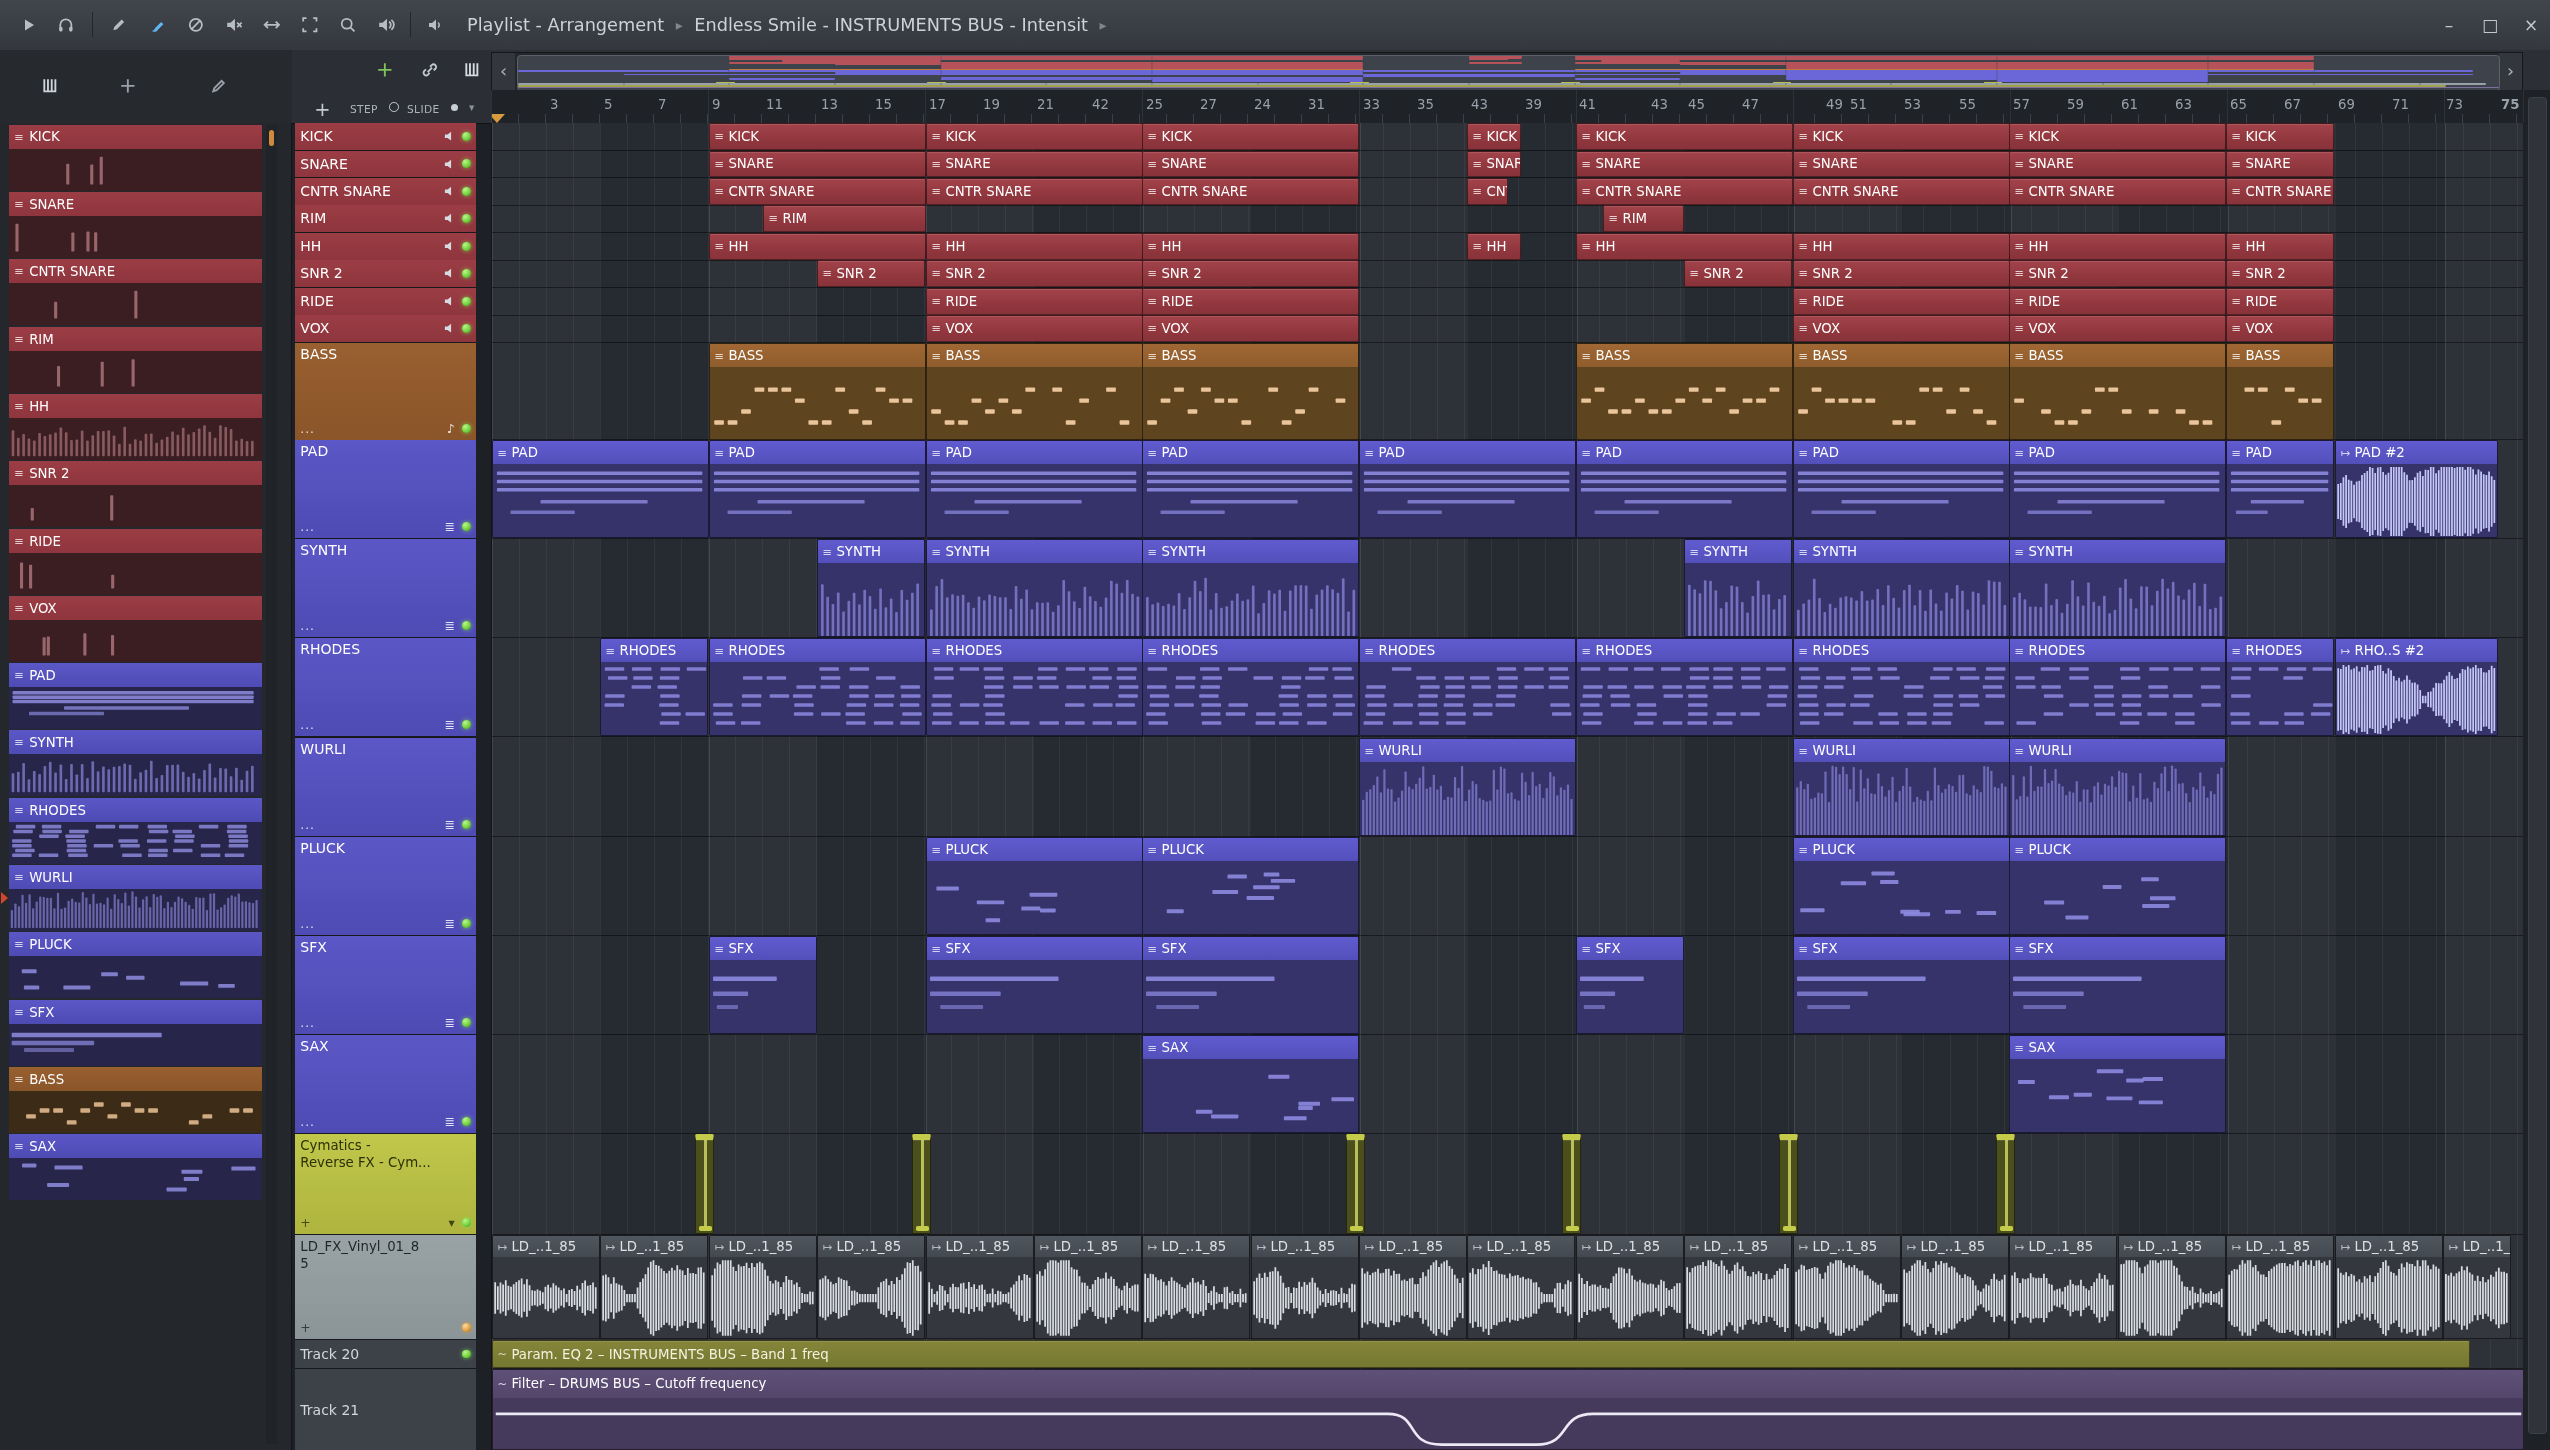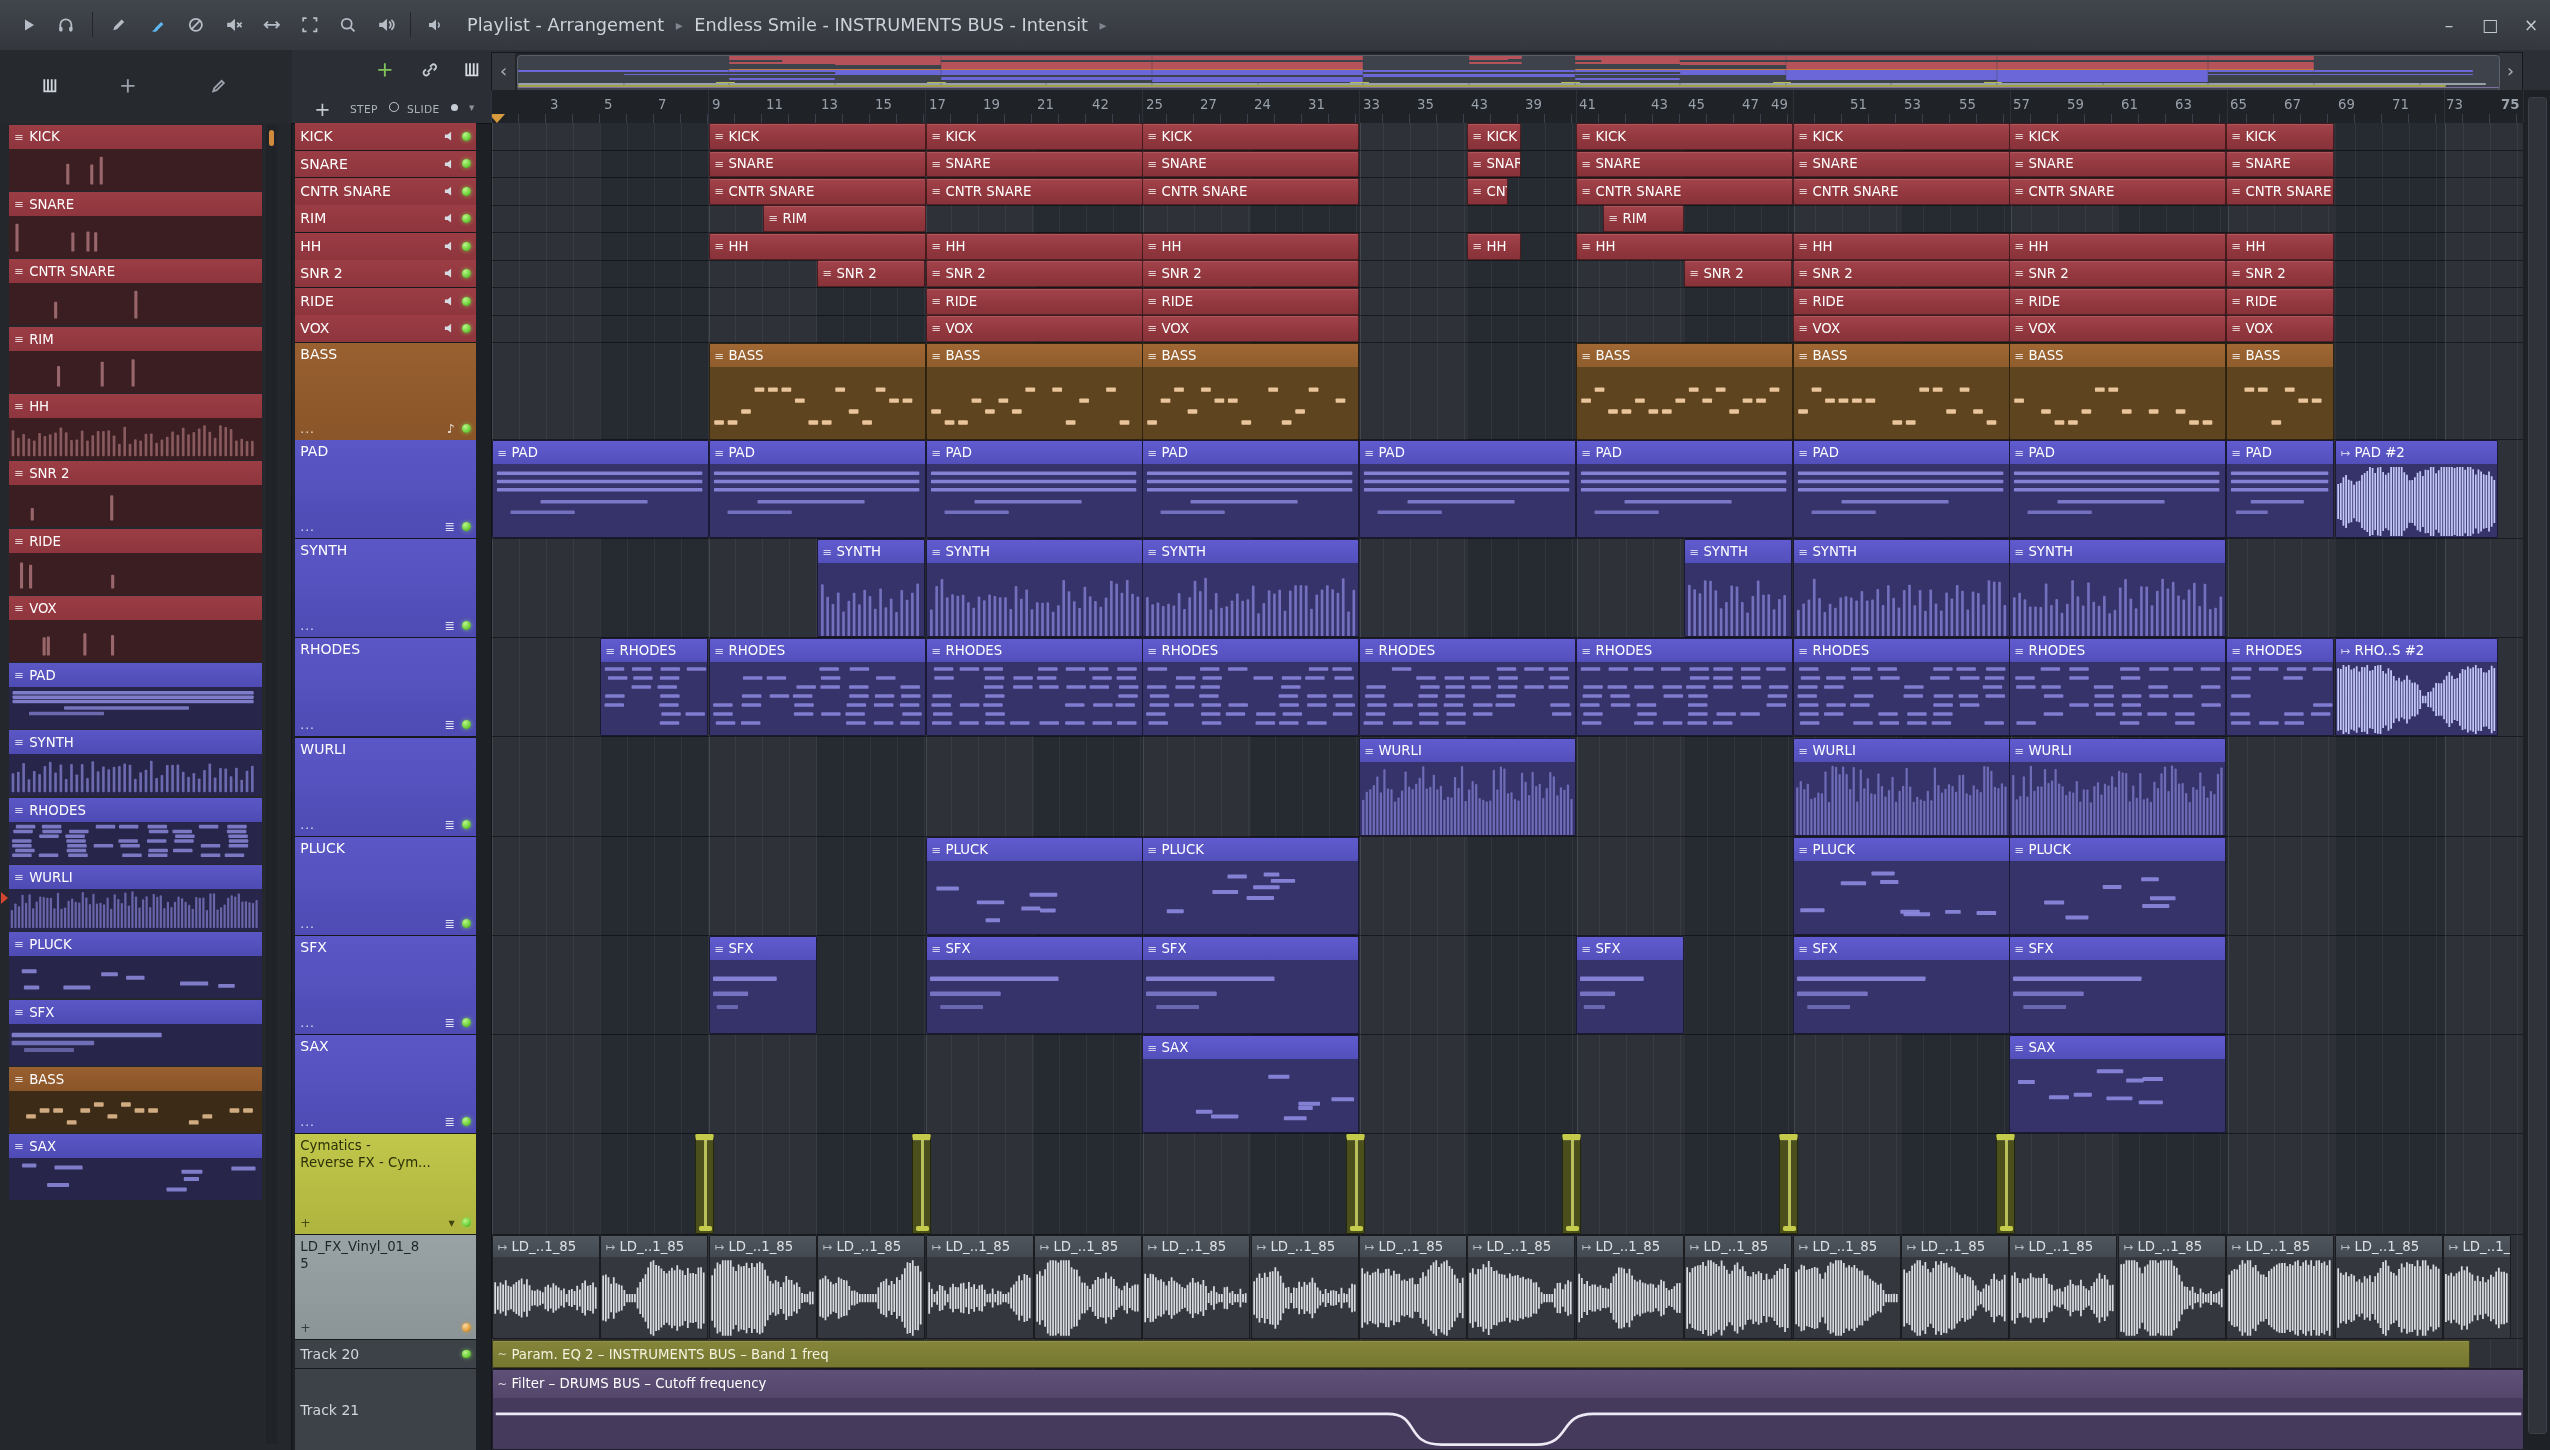--- a/index.html
+++ b/index.html
@@ -373,21 +373,21 @@
       <span class="bar-num" style="left: 763px;">24</span>
       <span class="bar-num" style="left: 817px;">31</span>
       <span class="bar-num" style="left: 872px;">33</span>
       <span class="bar-num" style="left: 926px;">35</span>
       <span class="bar-num" style="left: 980px;">43</span>
       <span class="bar-num" style="left: 1034px;">39</span>
       <span class="bar-num" style="left: 1088px;">41</span>
       <span class="bar-num" style="left: 1160px;">43</span>
       <span class="bar-num" style="left: 1197px;">45</span>
       <span class="bar-num" style="left: 1251px;">47</span>
-      <span class="bar-num" style="left: 1280px;">49</span>
+      <span class="bar-num" style="left: 1335px;">49</span>
       <span class="bar-num" style="left: 1359px;">51</span>
       <span class="bar-num" style="left: 1413px;">53</span>
       <span class="bar-num" style="left: 1468px;">55</span>
       <span class="bar-num" style="left: 1522px;">57</span>
       <span class="bar-num" style="left: 1576px;">59</span>
       <span class="bar-num" style="left: 1630px;">61</span>
       <span class="bar-num" style="left: 1684px;">63</span>
       <span class="bar-num" style="left: 1739px;">65</span>
       <span class="bar-num" style="left: 1793px;">67</span>
       <span class="bar-num" style="left: 1847px;">69</span>

